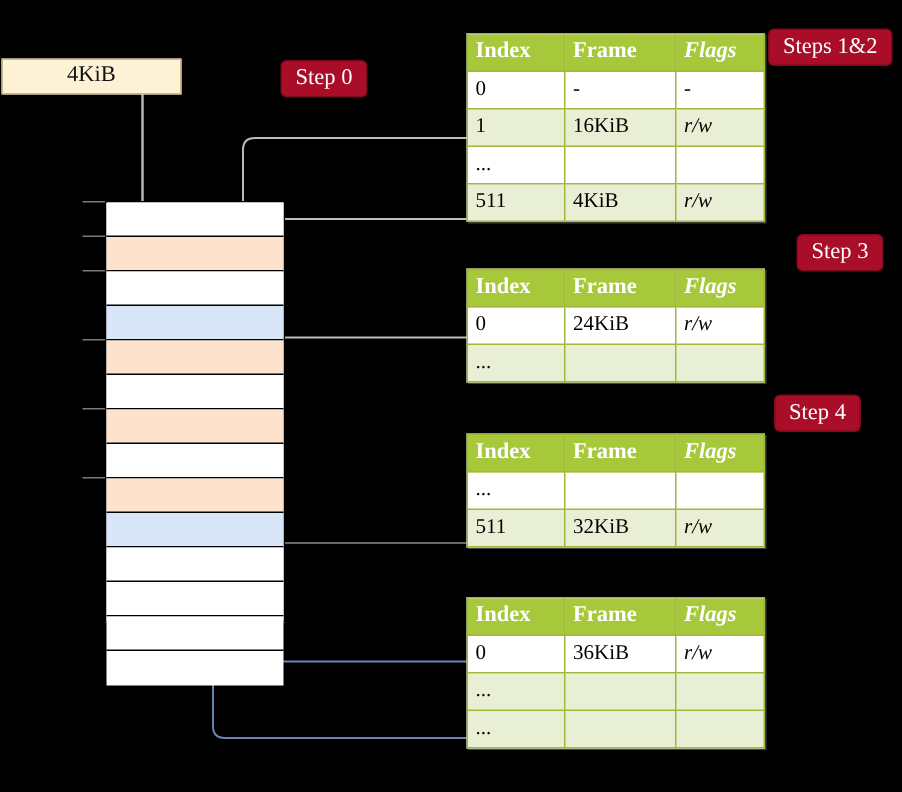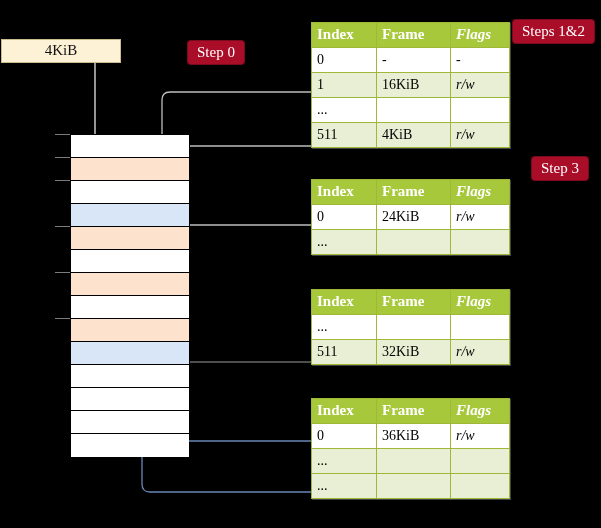--- a/index.html
+++ b/index.html
@@ -127,20 +127,23 @@
   </div>
 
   <div class="badge" style="left:513px;top:20px;">
     <span>Steps 1&amp;2</span>
   </div>
   <div class="badge" style="left:188px;top:41px;">
     <span>Step 0</span>
   </div>
   <div class="badge" style="left:520px;top:157px;margin-left:12px;">
     <span>Step 3</span>
+  </div>
+  <div class="badge" style="left:517px;top:264px;">
+    <span>Step 4</span>
   </div>
 
   <div id="memcol">
       <div class="memrow m-white" style="top: 0px;"></div>
       <div class="memrow m-peach" style="top: 23px;"></div>
       <div class="memrow m-white" style="top: 46px;"></div>
       <div class="memrow m-blue" style="top: 69px;"></div>
       <div class="memrow m-peach" style="top: 92px;"></div>
       <div class="memrow m-white" style="top: 115px;"></div>
       <div class="memrow m-peach" style="top: 138px;"></div>

